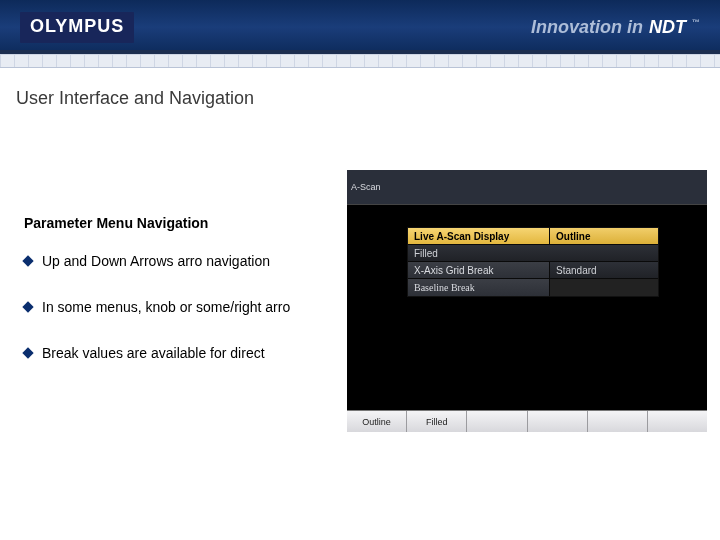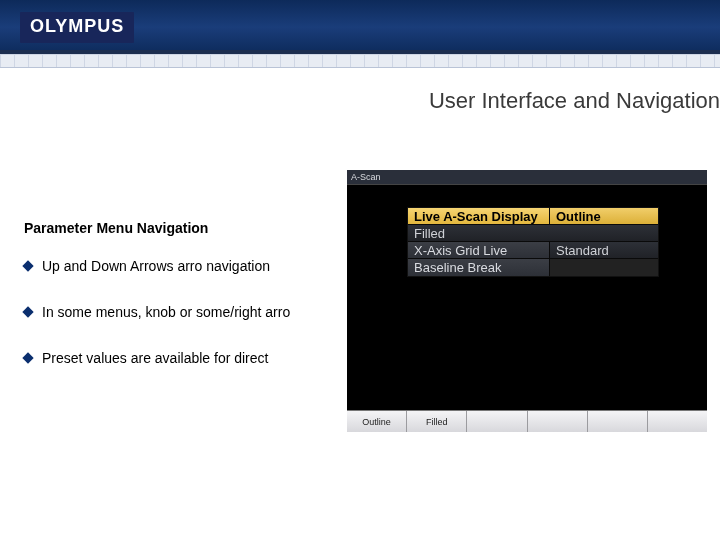--- a/index.html
+++ b/index.html
@@ -53,25 +53,24 @@
     height: 14px;
     background:
       repeating-linear-gradient(to right, #cfd6e4 0 1px, transparent 1px 14px),
       repeating-linear-gradient(to bottom, #cfd6e4 0 1px, transparent 1px 14px),
       #e8ecf3;
     border-bottom: 1px solid #b9c3d6;
   }
 
   
   .title {
-    font-size: 22px;
+    font-size: 18px;
     color: #3a3a3a;
     font-weight: 400;
     margin: 20px 0 0 16px;
-    text-align: right;
   }
 
   
   .subheading {
     font-size: 14px;
     font-weight: 700;
     color: #000;
     margin: 106px 0 0 24px;
   }
 
@@ -104,21 +103,21 @@
     width: 360px;
     height: 260px;
     background: #000;
     color: #fff;
     font-size: 9px;
     font-family: Verdana, Geneva, sans-serif;
   }
   .dev-titlebar {
     background: #2a2f3a;
     color: #d9dbe0;
-    padding: 2px 4px;
+    padding: 12px 4px;
     font-size: 9px;
     border-bottom: 1px solid #444;
   }
   .dev-canvas {
     position: relative;
     width: 100%;
     height: 100%;
   }
   .param-panel {
     position: absolute;
@@ -126,26 +125,26 @@
     left: 60px;
     width: 252px;
     border: 1px solid #111;
     background: #222;
   }
   .param-row {
     display: flex;
     height: 17px;
     border-bottom: 1px solid #0a0a0a;
   }
-  .param-row:last-child { border-bottom: none; }
+  .param-row:last-child { border-bottom: none; font-family: Liberation Serif, serif; }
   .param-label, .param-value {
     display: flex;
     align-items: center;
     padding: 0 6px;
-    font-size: 13px;
+    font-size: 10px;
   }
   .param-label {
     width: 142px;
     background: linear-gradient(to bottom, #3b3e45 0%, #2d3037 100%);
     color: #d9dbe0;
     border-right: 1px solid #0a0a0a;
   }
   .param-value {
     flex: 1;
     background: linear-gradient(to bottom, #2d3037 0%, #202227 100%);
@@ -185,56 +184,61 @@
 </style>
 </head>
 <body>
 
 <div class="slide">
 
   <div class="header">
     <div class="logo-box">
       <span class="logo-text">OLYMPUS</span>
     </div>
+    <div class="tagline">
+      <span>Innovation in</span>
+      <span class="ndt">NDT</span>
+      <span class="tm">™</span>
+    </div>
   </div>
 
   <div class="stripe"></div>
 
   <h1 class="title">User Interface and Navigation</h1>
 
   <div class="subheading">Parameter Menu Navigation</div>
 
   <div class="bullets">
     <div class="bullet">
       <div class="diamond"></div>
       <span>Up and Down Arrows arro navigation</span>
     </div>
     <div class="bullet">
       <div class="diamond"></div>
       <span>In some menus, knob or some/right arro</span>
     </div>
     <div class="bullet">
       <div class="diamond"></div>
-      <span>Preset values are available for direct</span>
+      <span>Break values are available for direct</span>
     </div>
   </div>
 
   <div class="device">
     <div class="dev-titlebar">A-Scan</div>
     <div class="dev-canvas">
       <div class="param-panel">
         <div class="param-row selected">
           <div class="param-label">Live A-Scan Display</div>
           <div class="param-value">Outline</div>
         </div>
         <div class="param-row">
           <div class="param-value">Filled</div>
         </div>
         <div class="param-row">
-          <div class="param-label">X-Axis Grid Live</div>
+          <div class="param-label">X-Axis Grid Break</div>
           <div class="param-value">Standard</div>
         </div>
         <div class="param-row">
           <div class="param-label">Baseline Break</div>
         </div>
       </div>
     </div>
     <div class="softkeys">
       <div class="softkey">Outline</div>
       <div class="softkey">Filled</div>

